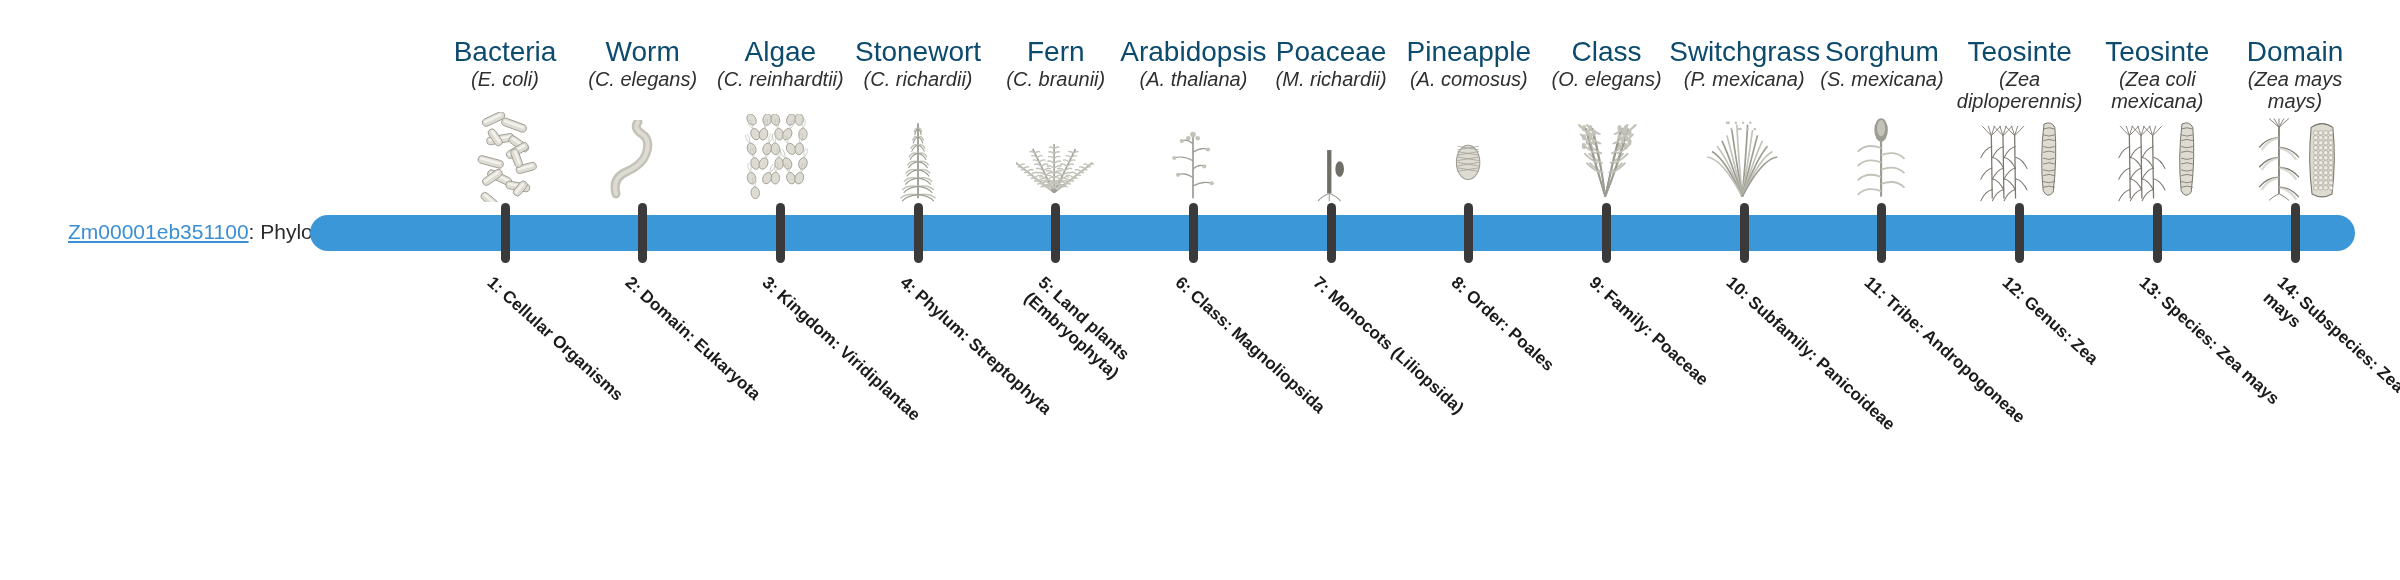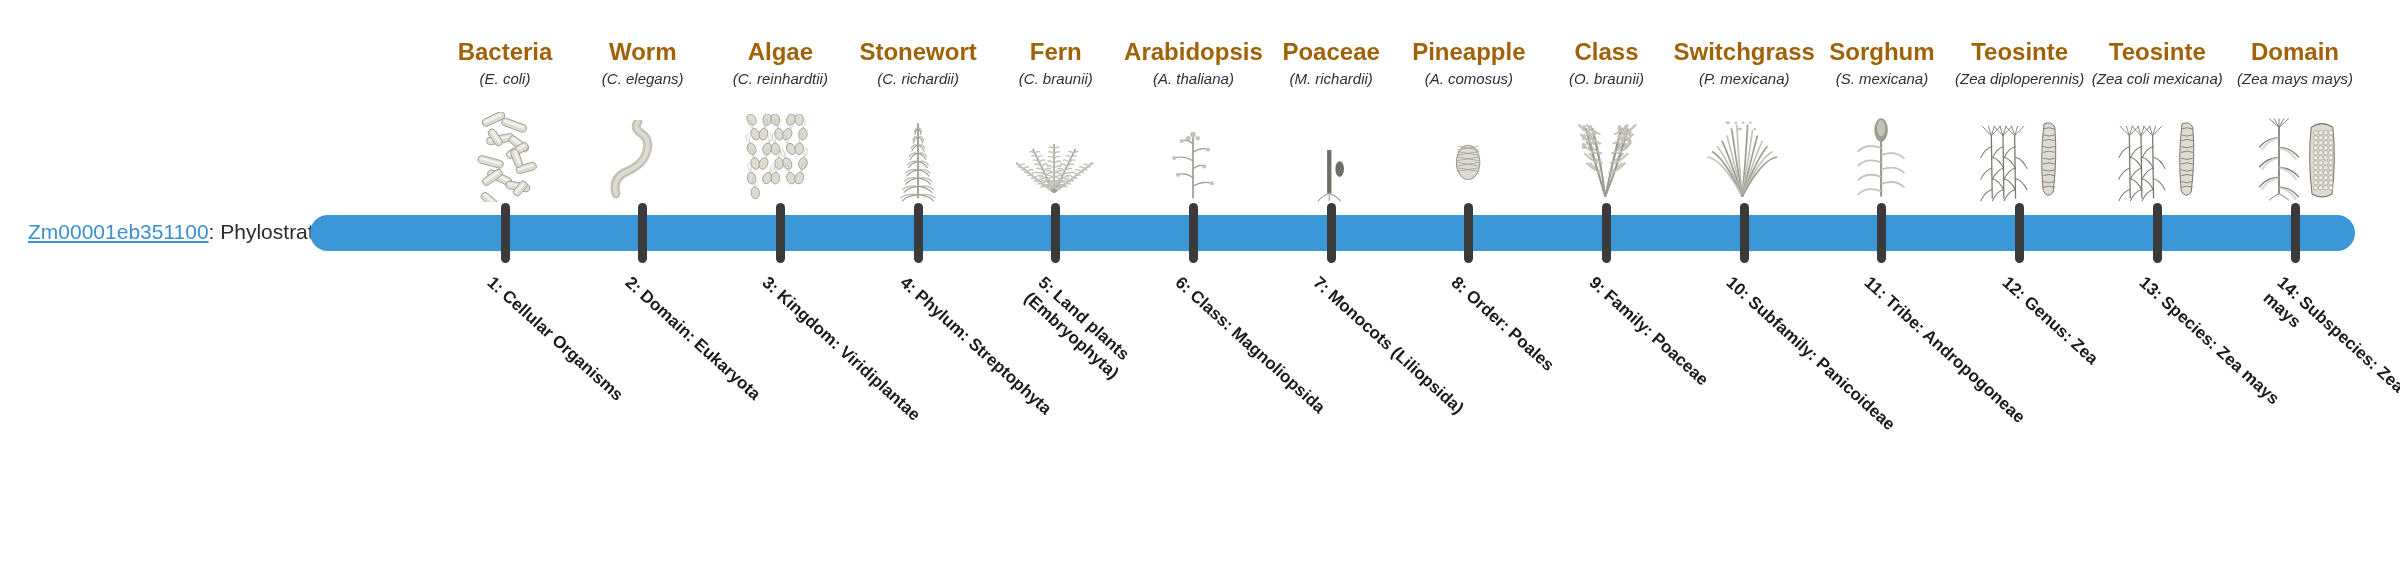--- a/index.html
+++ b/index.html
@@ -22,31 +22,30 @@
     width:150px;
     margin-left:-75px;   
     text-align:center;
   }
 
   
   .common-name{
     position:absolute;
     top:40px;
     left:0;right:0;
-    font-size:24px;
+    font-size:28px;
     line-height:24px;
-    color:#a16207;
+    color:#0c4a6e;
     white-space:nowrap;
-    font-weight:bold;
   }
   .sci-name{
     position:absolute;
     top:68px;
     left:0;right:0;
-    font-size:15px;
+    font-size:20px;
     line-height:22px;
     font-style:italic;
     color:#2f2f2f;
     padding:0 2px;
   }
 
   
   .art{
     position:absolute;
     top:112px;
@@ -104,20 +103,21 @@
     top:218px;
     font-size:21px;
     line-height:28px;
     color:#2b2b2b;
     white-space:nowrap;
   }
   .gene-link{
     color:#3b8fd4;
     text-decoration:underline;
     cursor:pointer;
+    margin-left:40px;
   }
 </style>
 </head>
 <body>
 
 <div class="stage">
 
   <div class="gene-label">
     <span class="gene-link">Zm00001eb351100</span><span>: </span><span>Phylostratum 1</span>
   </div>
@@ -586,21 +586,21 @@
             <path d="M38 78 q 13.749680588477812 -5.652104361637044 20.80805511336704 -18.73565697804803 q -7.058374524889229 13.083552616410987 -20.80805511336704 18.73565697804803 z" fill="#c3c3ba"></path>
             <path d="M38 78 q 14.774972382133726 -1.6432258235512487 25.166233296376678 -12.274392110094167 q -10.391260914242952 10.631166286542918 -25.166233296376678 12.274392110094167 z" fill="#c3c3ba"></path>
             <path d="M38 78 q 14.655549430505564 2.492964277724015 27.574617084341824 -4.862148974674049 q -12.91906765383626 7.3551132523980645 -27.574617084341824 4.862148974674049 z" fill="#c3c3ba"></path>
           </svg>
         </div>
       </div>
       <div class="tick" style="left: 1468.85px;"></div>
       <div class="strat" style="left: 1468.85px;">8: Order: Poales</div>
       <div class="col" style="left: 1606.54px;">
         <div class="common-name">Class</div>
-        <div class="sci-name">(O. braunii)</div>
+        <div class="sci-name">(O. elegans)</div>
         <div class="art">
           <svg width="80" height="90" viewBox="0 0 80 100">
             <path d="M38 94 Q 34 56 24 18" stroke="#9c9c93" stroke-width="1.8" fill="none"></path>
             <path d="M36.04 67.4 q -9 -4 -15 -11" stroke="#c3c3ba" stroke-width="1.6" fill="none"></path>
             <path d="M35.256 56.76 q -9 -4 -15 -11" stroke="#c3c3ba" stroke-width="1.6" fill="none"></path>
             <path d="M34.472 46.12 q -9 -4 -15 -11" stroke="#c3c3ba" stroke-width="1.6" fill="none"></path>
             <path d="M33.688 35.48 q -9 -4 -15 -11" stroke="#c3c3ba" stroke-width="1.6" fill="none"></path>
             <path d="M32.903999999999996 24.840000000000003 q -9 -4 -15 -11" stroke="#c3c3ba" stroke-width="1.6" fill="none"></path>
             <ellipse cx="22" cy="18" rx="1.8" ry="3.4" fill="#c3c3ba"></ellipse>
             <ellipse cx="26" cy="23" rx="1.8" ry="3.4" fill="#c3c3ba"></ellipse>

